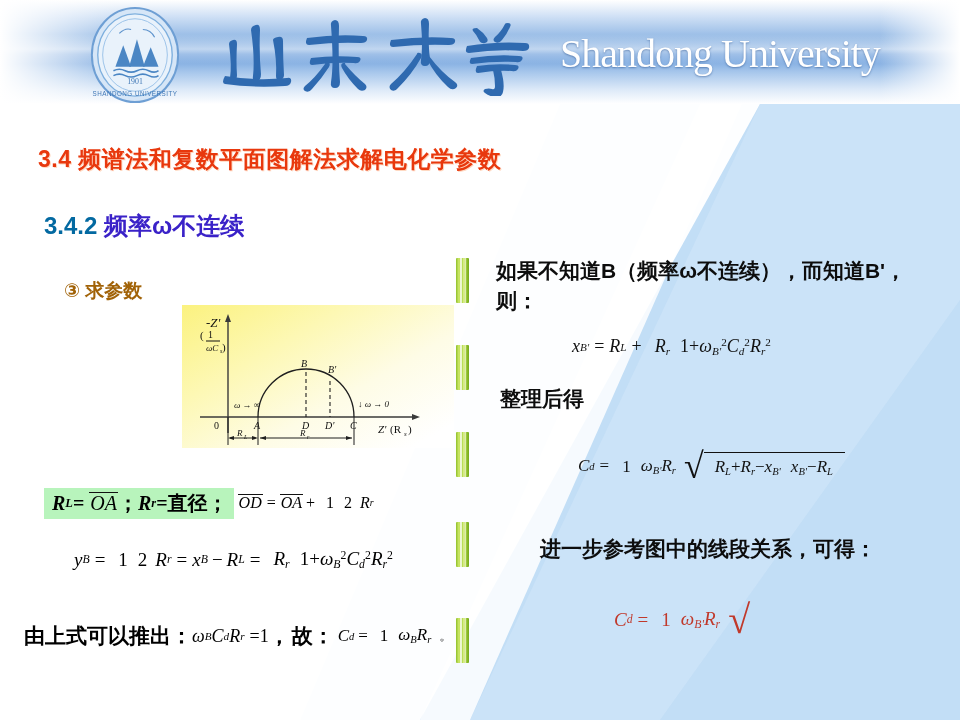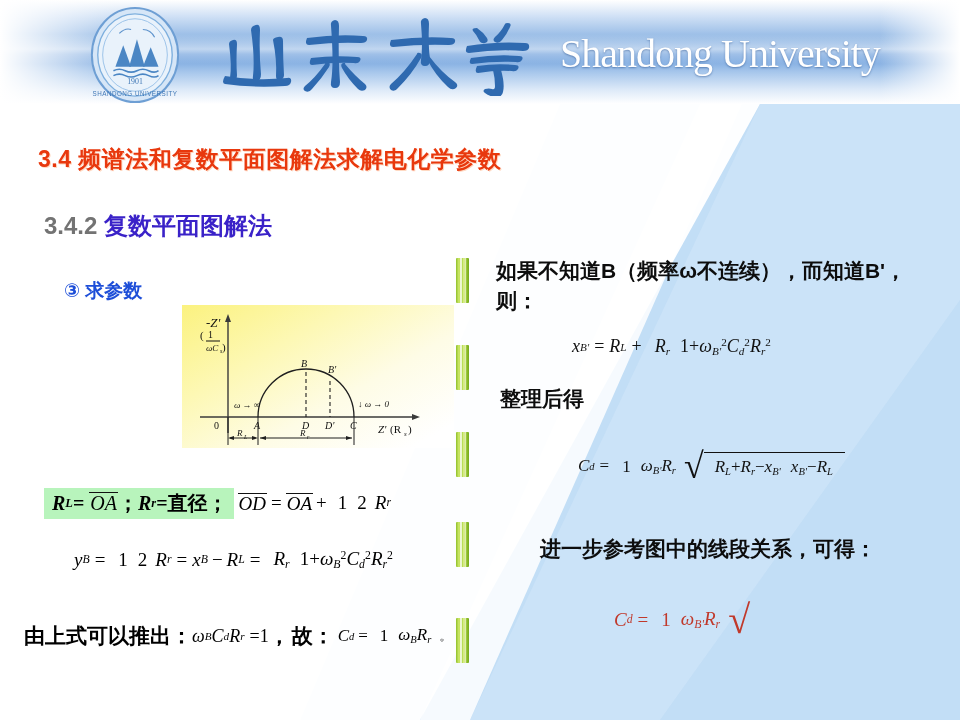--- a/index.html
+++ b/index.html
@@ -50,26 +50,26 @@
     position:absolute;left:38px;top:144px;
     font-size:23px;font-weight:bold;color:#e8380d;
     letter-spacing:.5px;white-space:nowrap;
     text-shadow:1px 1px 0 rgba(255,170,120,.45);
   }
   .title-sub{
     position:absolute;left:44px;top:210px;
     font-size:24px;font-weight:bold;color:#3a22c8;
     white-space:nowrap;
   }
-  .title-sub .num{color:#737373;}
+  .title-sub .num{color:#0369a1;}
 
   
   .step-label{
     position:absolute;left:64px;top:278px;
-    font-size:19px;font-weight:bold;color:#1d4ed8;white-space:nowrap;
+    font-size:19px;font-weight:bold;color:#a16207;white-space:nowrap;
   }
 
   
   .figure{
     position:absolute;left:182px;top:305px;width:272px;height:143px;
     background:linear-gradient(150deg,#fbf27f 0%,#fdf8b4 32%,#fefce6 62%,#ffffff 92%);
   }
   .figure svg{display:block;}
 
   .row-RL{
@@ -218,21 +218,21 @@
         </g>
       </g>
     </svg>
 
     <div class="en-name">Shandong University</div>
   </div>
 
   <div class="title-main">3.4 频谱法和复数平面图解法求解电化学参数</div>
   <div class="title-sub">
     <span class="num">3.4.2</span>
-    <span>复数平面图解法</span>
+    <span>频率ω不连续</span>
   </div>
 
   <div class="step-label">③ 求参数</div>
 
   <div class="figure">
     <svg viewBox="0 0 272 143" width="272" height="143">
 
       <line x1="46" y1="128" x2="46" y2="14" stroke="#3a3a3a" stroke-width="1.4"></line>
       <polygon points="46,9 43,17 49,17" fill="#3a3a3a"></polygon>
 
@@ -295,21 +295,21 @@
       <span class="eq" style="font-size:20px;font-weight:bold;font-family:'Liberation Serif',serif;">
         <span class="mi">R</span><sub>L</sub>
         <span>=</span>
         &nbsp;<span class="ovl mi" style="font-weight:400;">OA</span>
         <span style="font-family:'Liberation Sans',sans-serif;">；</span>
         <span class="mi">R</span><sub>r</sub>
         <span>=</span>
         <span style="font-family:'Liberation Sans',sans-serif;">直径；</span>
       </span>
     </span>
-    <span class="eq" style="font-size:19px;font-family:'Liberation Serif',serif;margin-left:4px;">
+    <span class="eq" style="font-size:16px;font-family:'Liberation Serif',serif;margin-left:4px;">
       <span class="ovl mi">OD</span>
       <span style="margin:0 4px;">=</span>
       <span class="ovl mi">OA</span>
       <span style="margin:0 3px;">+</span>
       <span class="frac">
         <span class="num">1</span>
         <span class="bar"></span>
         <span class="den">2</span>
       </span>
       <span class="mi">R</span>

